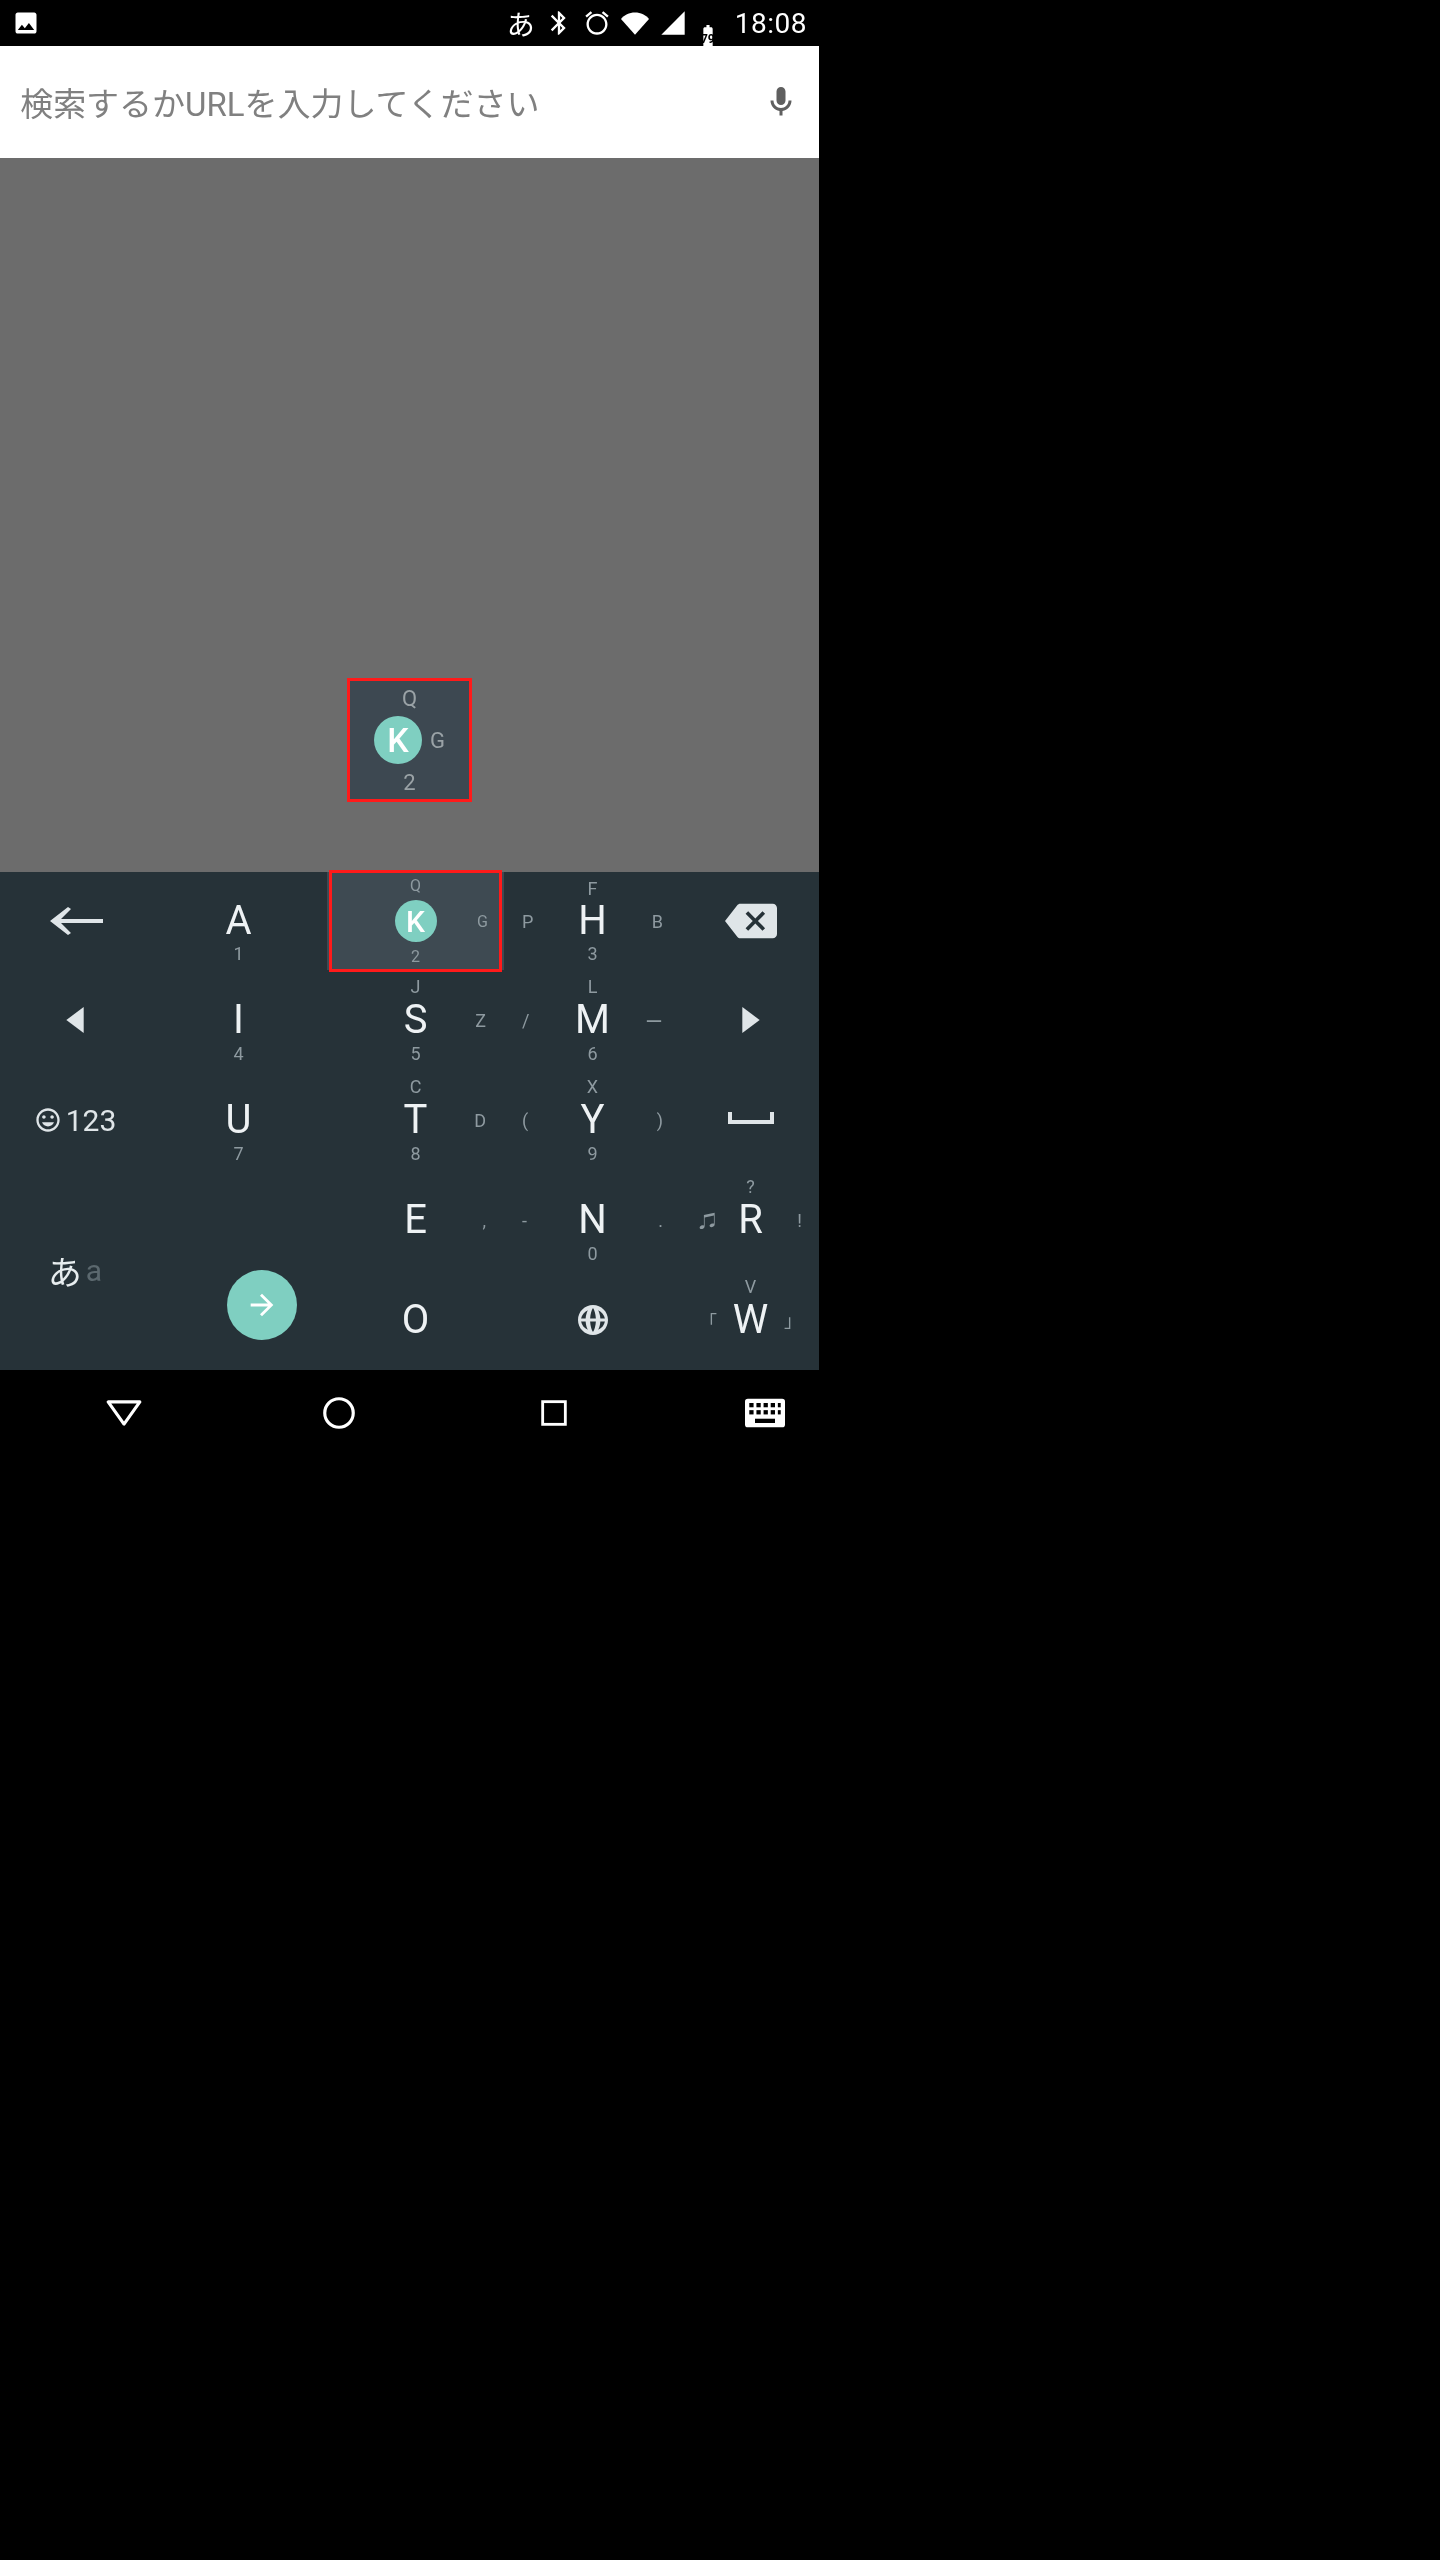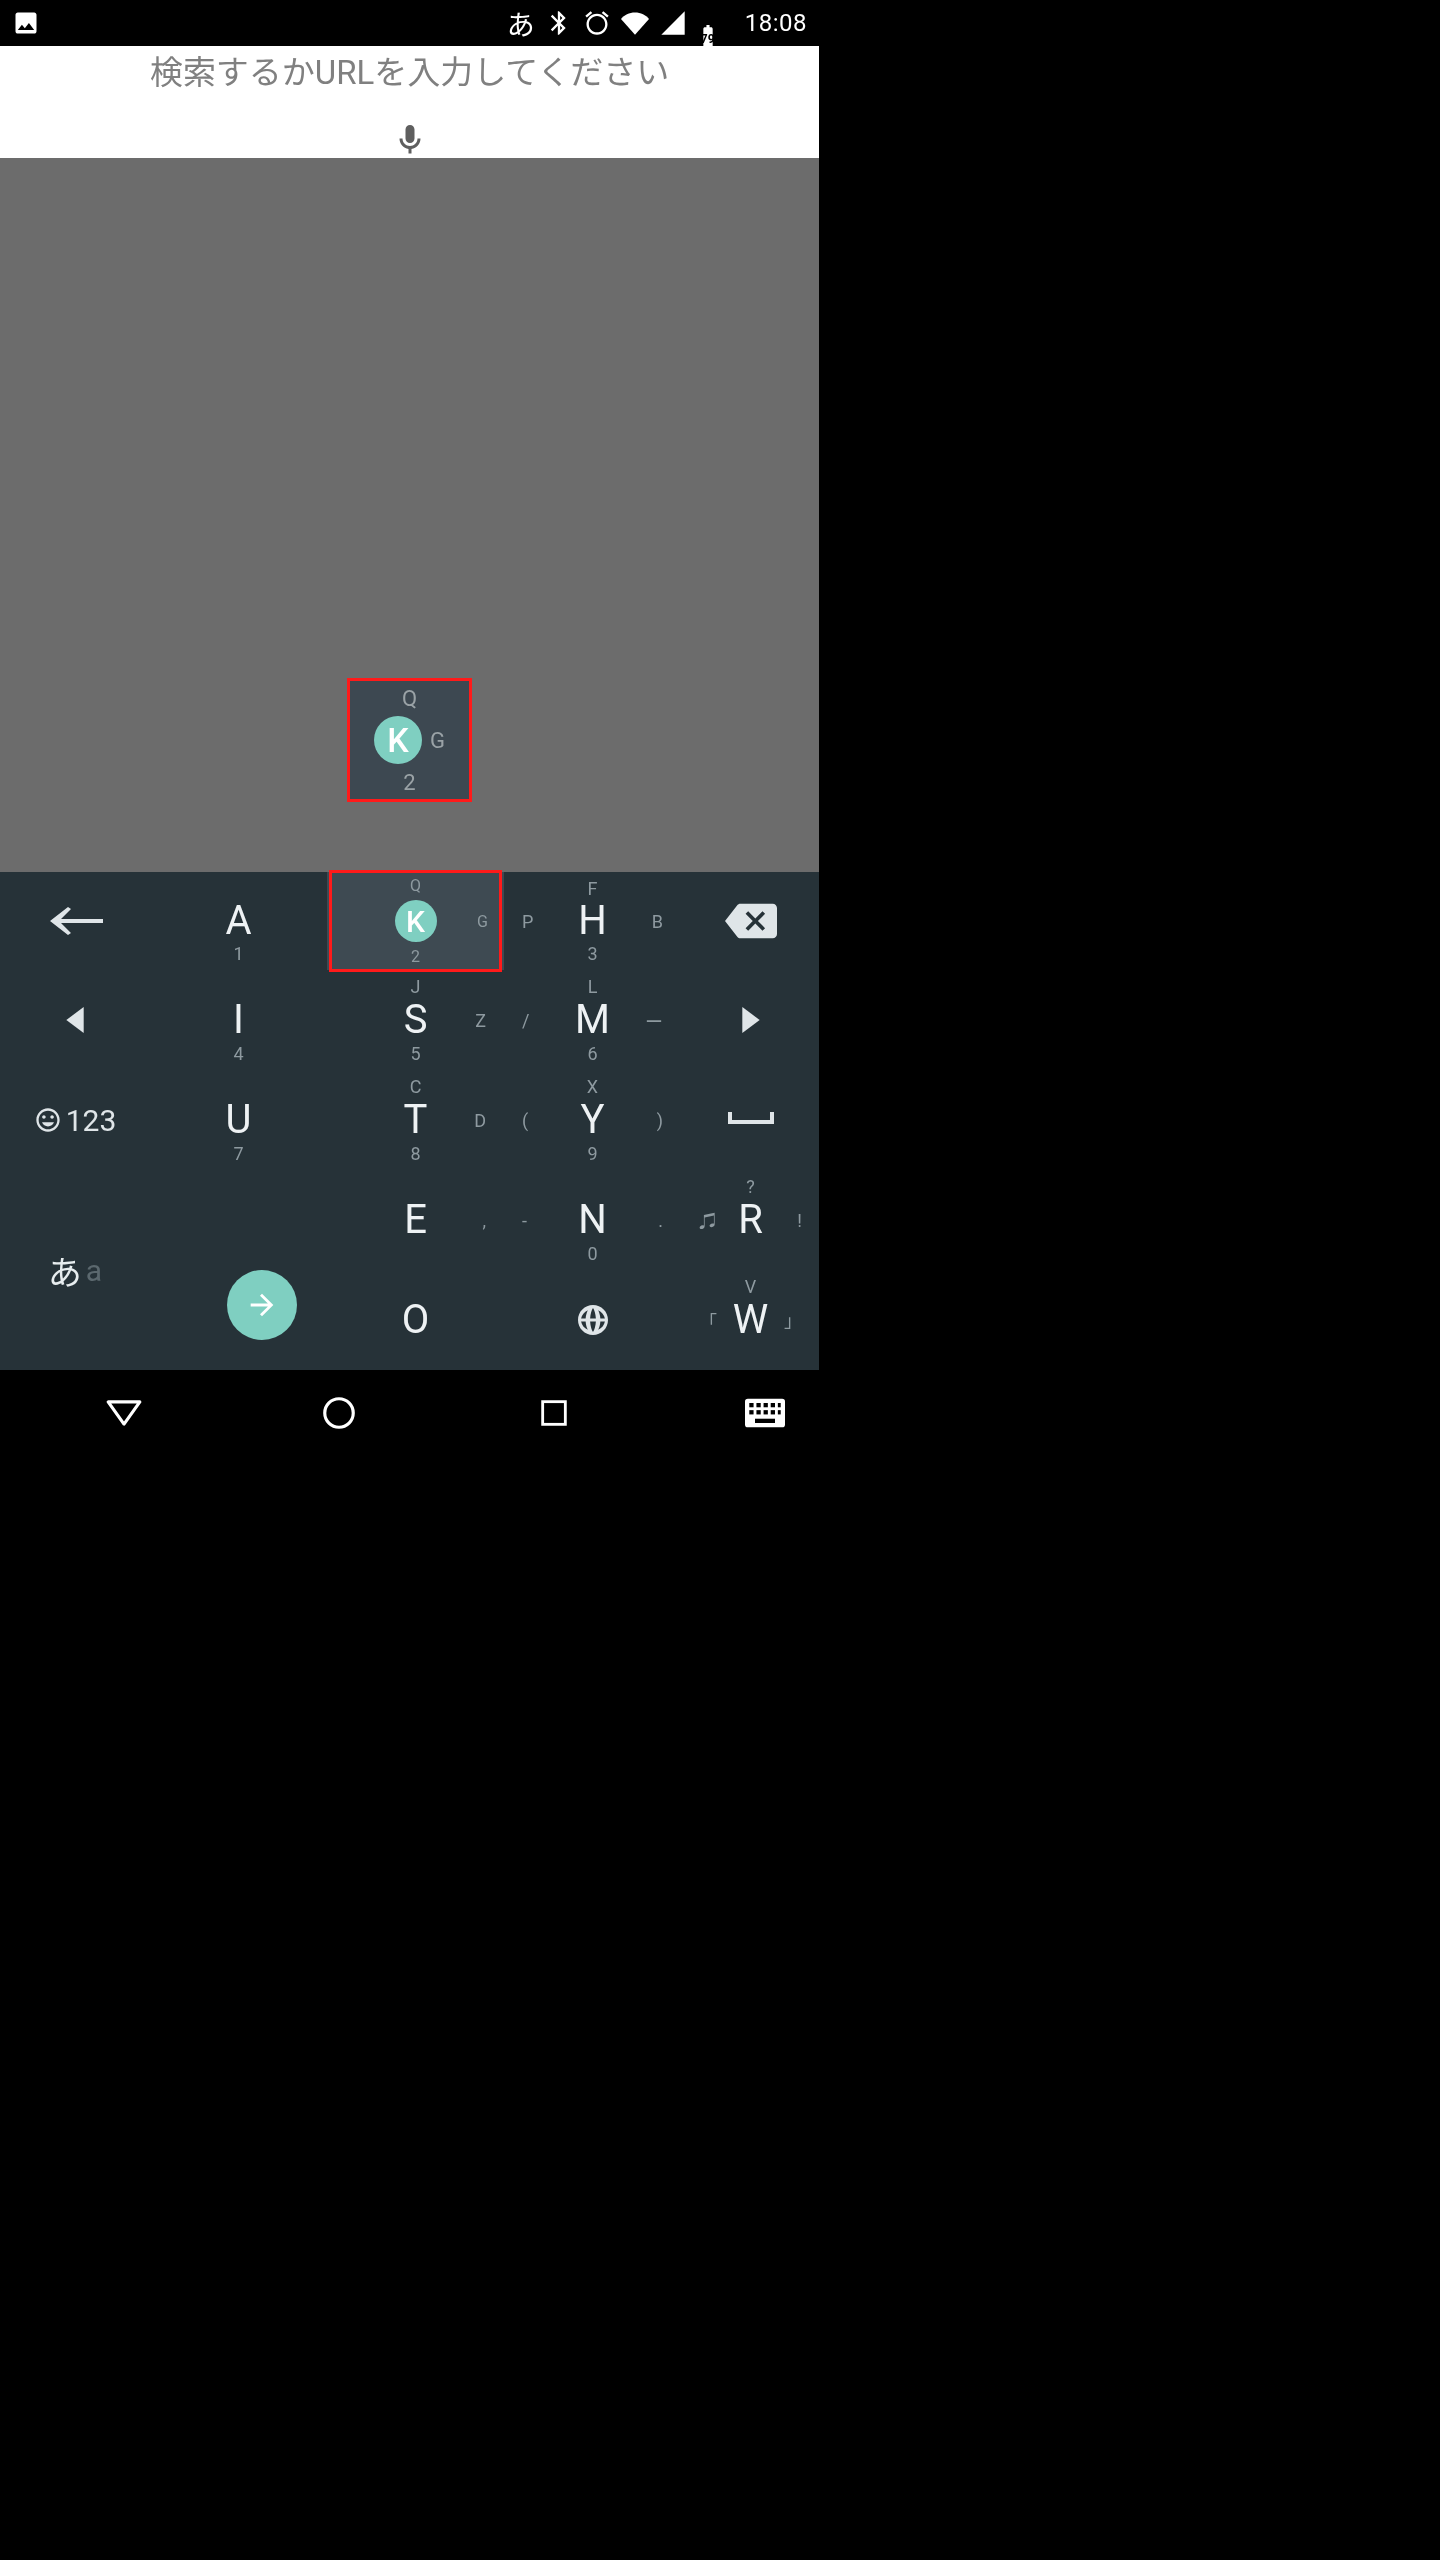--- a/index.html
+++ b/index.html
@@ -9,24 +9,24 @@
   
   .statusbar { height: 46px; background: #000; color: #fff; display: flex; align-items: center; padding: 0 12px; font-size: 26px; font-weight: 400; }
   .statusbar .left { flex: 0 0 auto; display: flex; align-items: center; gap: 10px; }
   .statusbar .spacer { flex: 1; }
   .statusbar .right { flex: 0 0 auto; display: flex; align-items: center; gap: 10px; }
   .status-ico { display: inline-flex; width: 28px; height: 28px; align-items: center; justify-content: center; }
   .status-ico svg { width: 100%; height: 100%; fill: #fff; }
   .battery { position: relative; width: 22px; height: 28px; margin-top: 31px; }
   .battery svg { width: 100%; height: 100%; fill: #fff; }
   .battery-text { position: absolute; top: 7px; left: 0; width: 100%; text-align: center; font-size: 12px; font-weight: 700; color: #000; }
-  .clock { font-size: 24px; letter-spacing: 0.5px; margin-left: 16px;}
-
-  
-  .searchbar { height: 112px; background: #fff; display: flex; align-items: center; padding: 0 20px 0 20px; flex-direction: column; }
+  .clock { font-size: 28px; letter-spacing: 0.5px; margin-left: 6px;}
+
+  
+  .searchbar { height: 112px; background: #fff; display: flex; align-items: center; padding: 0 20px 0 20px; }
   .searchbar .placeholder { flex: 1; font-size: 33px; color: #808080; letter-spacing: 0; }
   .mic { width: 36px; height: 36px; color: #5f5f5f; }
   .mic svg { width: 100%; height: 100%; fill: currentColor; }
 
   
   .content { flex: 1; background: #6c6c6c; position: relative; }
 
   
   .keypopup-wrap { position: absolute; left: 347px; top: 520px; width: 125px; height: 124px; border: 3px solid #ff1a1a; }
   .keypopup { position: absolute; inset: 0; background: #3d4851; display: flex; flex-direction: column; align-items: center; justify-content: center; }

